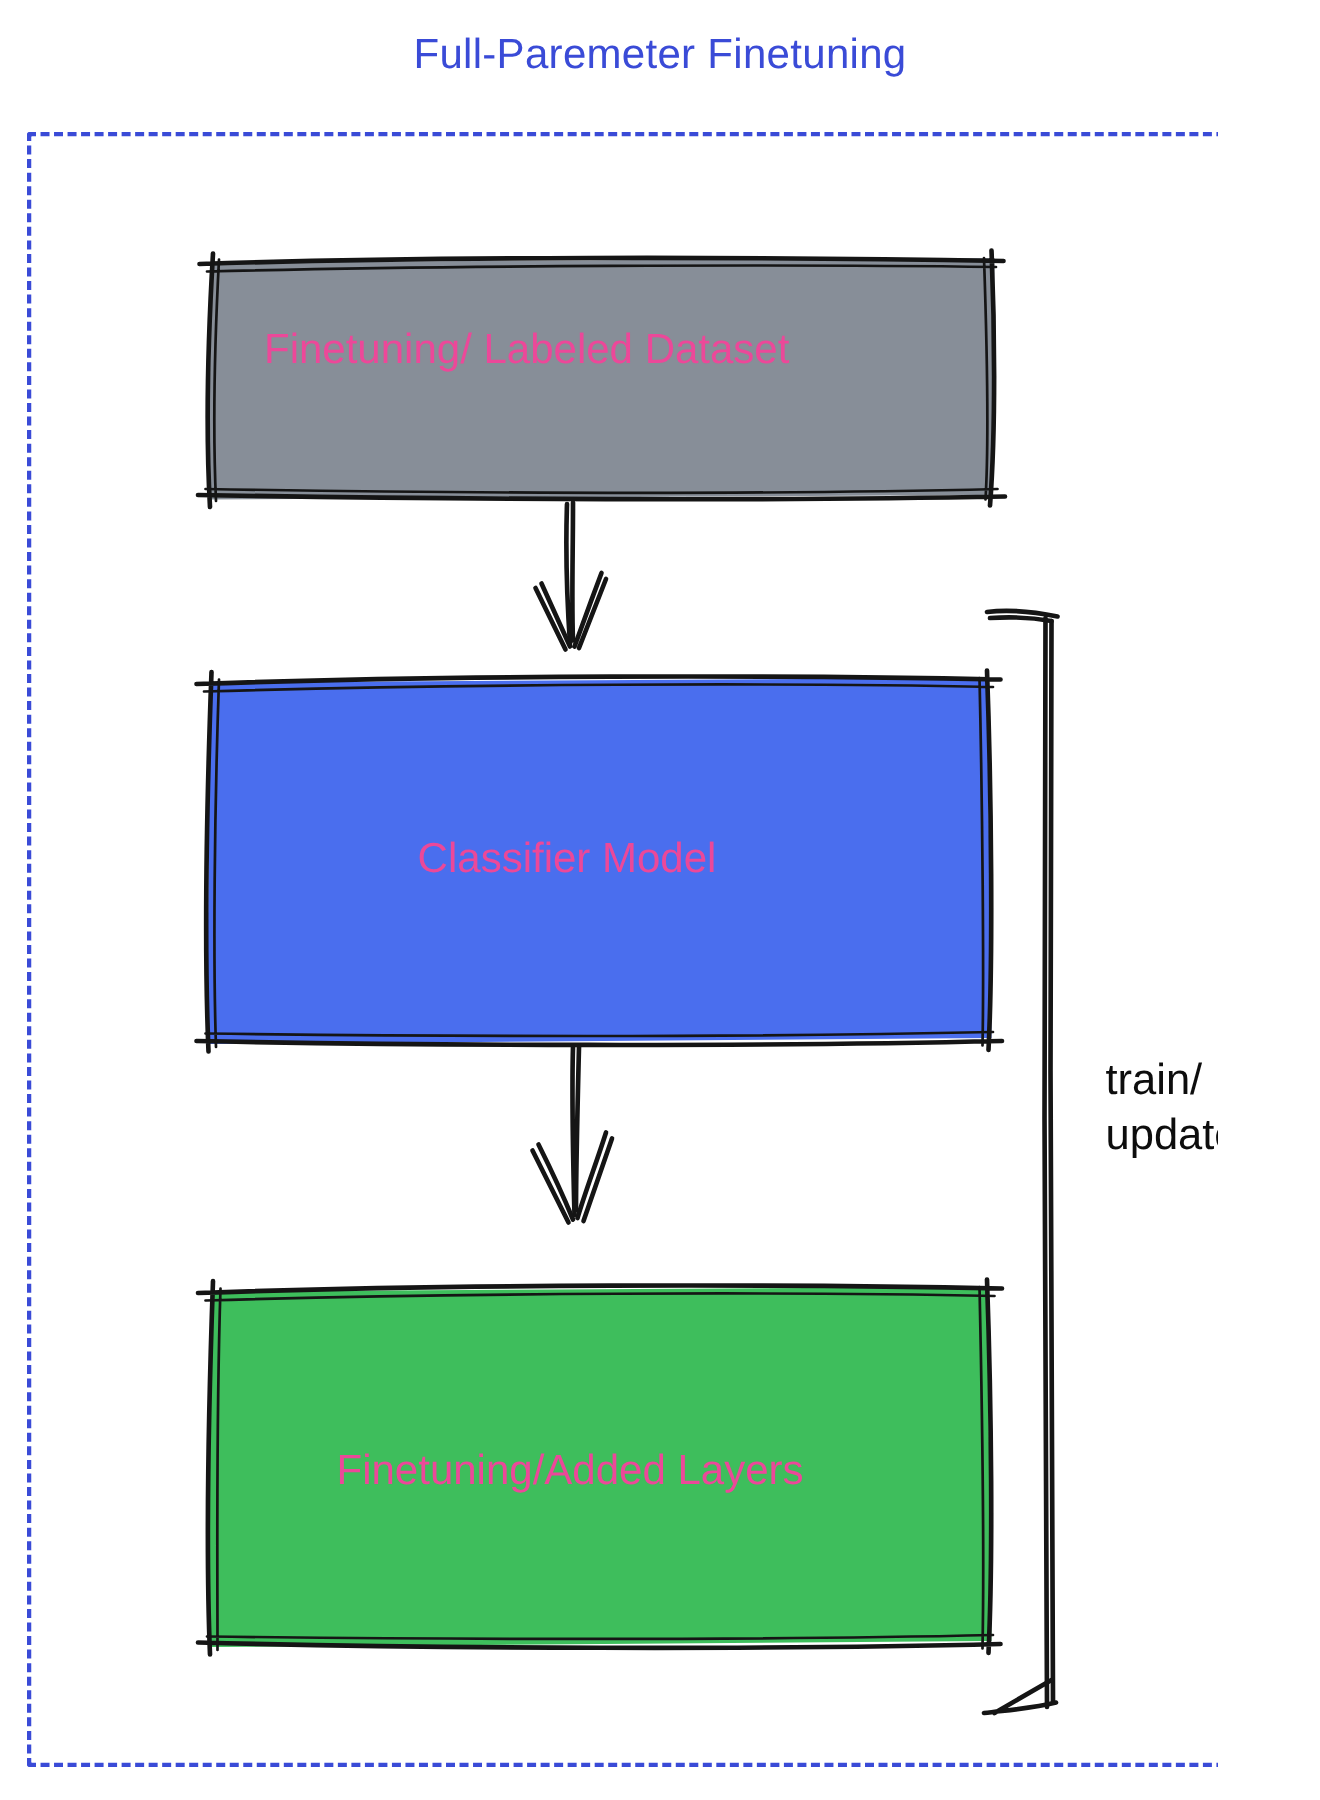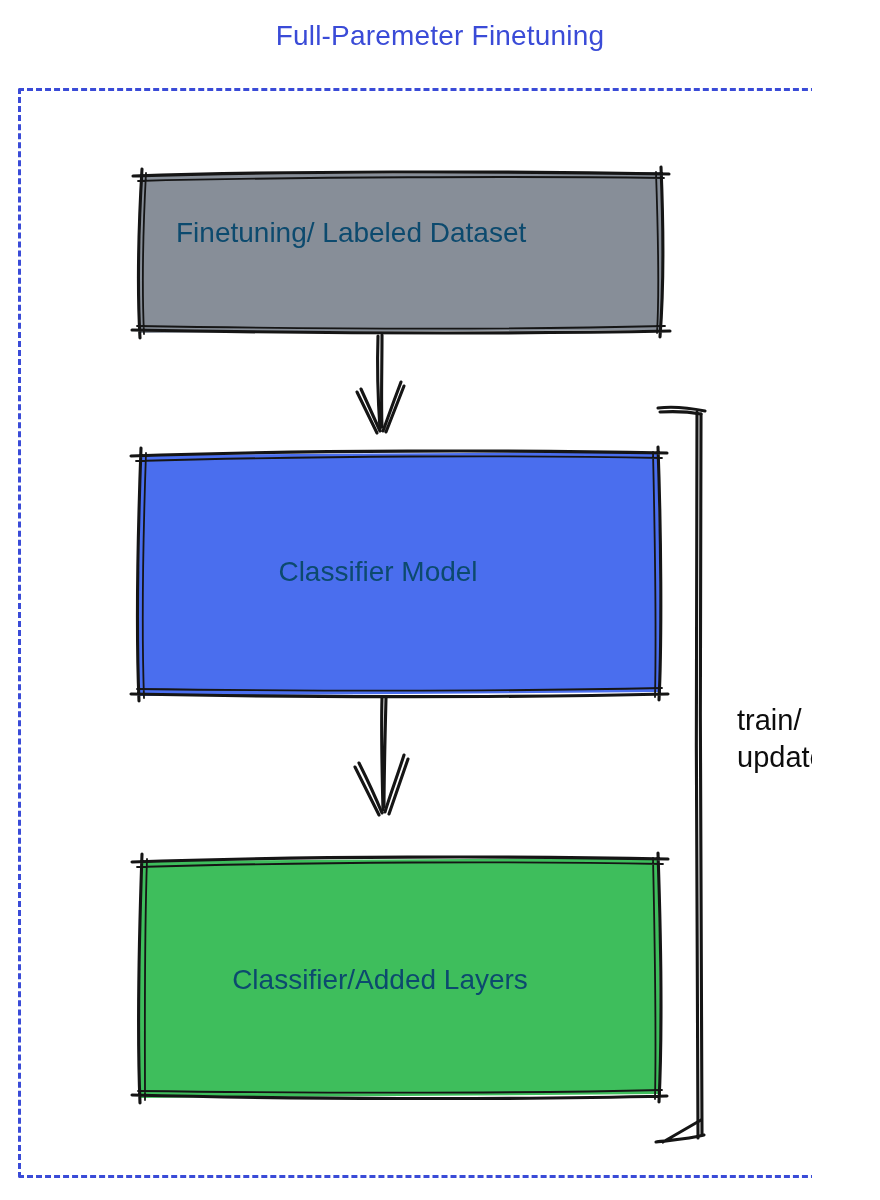--- a/index.html
+++ b/index.html
@@ -33,21 +33,21 @@
   .sketch-layer {
     position: absolute;
     left: 0;
     top: 0;
     width: 880px;
     height: 1200px;
   }
   .box-label {
     position: absolute;
     font-size: 28px;
-    color: #0c4a6e;
+    color: #ec4899;
     white-space: nowrap;
   }
   .label-dataset { left: 176px; top: 217px; }
   .label-pretrained { left: 378px; top: 556px; transform: translateX(-50%); }
   .label-classifier { left: 380px; top: 964px; transform: translateX(-50%); }
   .label-train-update {
     position: absolute;
     left: 737px;
     top: 702px;
     font-size: 29px;
@@ -124,17 +124,17 @@
 
     <g>
       <path class="ink ink-main" d="M697,412 C696,640 696,920 698,1138 M701,414 C700,640 700,950 702,1135"></path>
       <path class="ink ink-main" d="M658,408 C674,406 690,408 705,411 M660,412 C676,411 690,412 701,414"></path>
       <path class="ink ink-main" d="M701,1120 L663,1142 M656,1142 C672,1140 688,1139 704,1135"></path>
     </g>
   </svg>
 
   <div class="box-label label-dataset">Finetuning/ Labeled Dataset</div>
   <div class="box-label label-pretrained">Classifier Model</div>
-  <div class="box-label label-classifier">Classifier/Added Layers</div>
+  <div class="box-label label-classifier">Finetuning/Added Layers</div>
   <div class="label-train-update">train/
 update</div>
 
 </div>
 
 </body></html>

